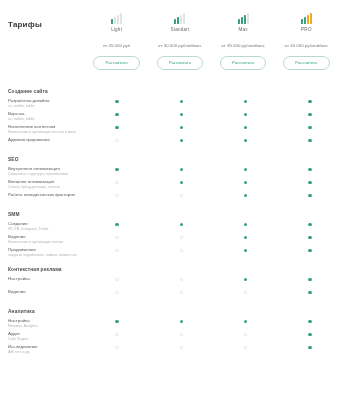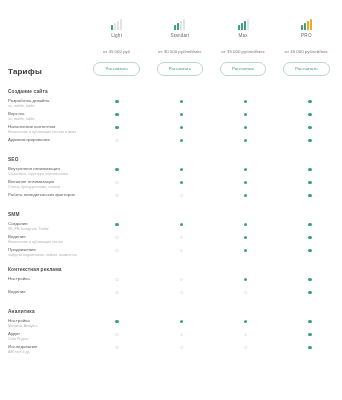--- a/index.html
+++ b/index.html
@@ -18,21 +18,21 @@
   .page {
     position: relative;
     width: 342px;
     height: 400px;
     background: #ffffff;
   }
 
   
   .header {
     display: flex;
-    align-items: flex-end;
+    align-items: flex-start;
     padding: 4px 4px 0 0;
     height: 76px;
     box-sizing: border-box;
   }
   .header-title-cell {
     width: 85px;
     flex: 0 0 85px;
     padding-left: 8px;
     padding-top: 16px;
     box-sizing: border-box;

